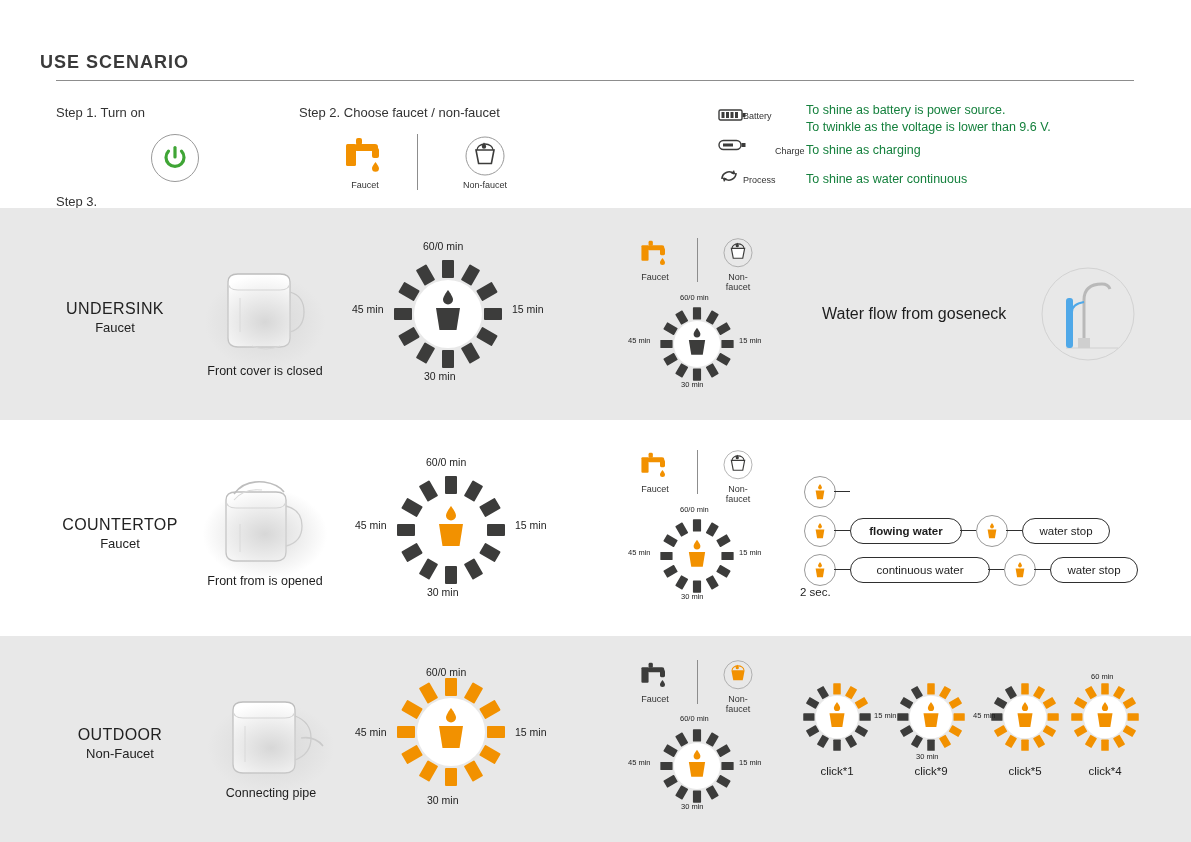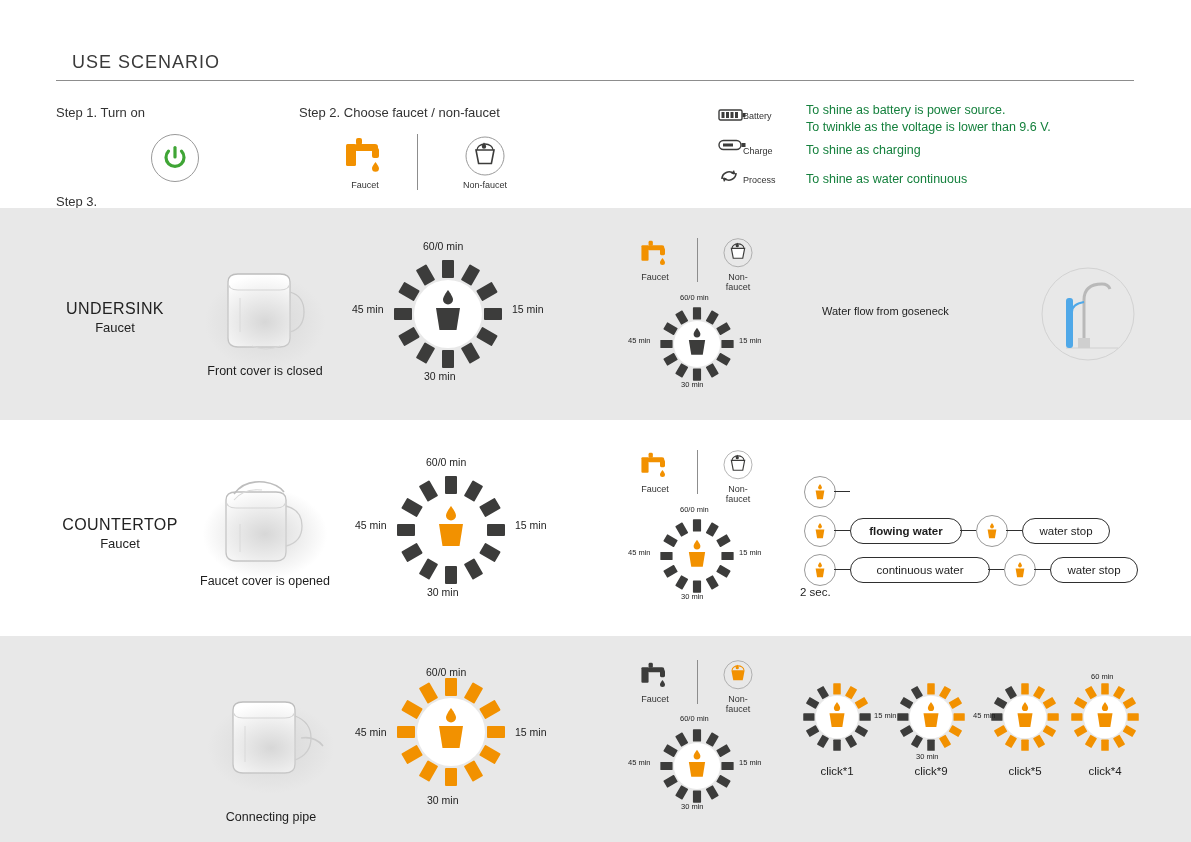--- a/index.html
+++ b/index.html
@@ -8,22 +8,22 @@
     background:#ffffff;
     font-family:"Liberation Sans", sans-serif;
     color:#2b2b2b;
     position:relative;
     overflow:hidden;
   }
   .page{position:absolute;left:0;top:0;width:1191px;height:842px;}
 
   
   .title{
-    position:absolute;left:72px;top:52px;
-    font-size:18px;letter-spacing:1px;color:#3a3a3a;
+    position:absolute;left:40px;top:52px;
+    font-size:18px;letter-spacing:1px;color:#3a3a3a;font-weight:bold;
   }
   .title-rule{
     position:absolute;left:56px;top:80px;width:1078px;height:1px;background:#8d8d8d;
   }
 
   .step-label{position:absolute;font-size:13px;color:#333;}
   #step1{left:56px;top:105px;}
   #step2{left:299px;top:105px;}
   #step3{left:56px;top:194px;}
 
@@ -79,21 +79,21 @@
     border:1px solid #9a9a9a;background:#fff;display:flex;align-items:center;justify-content:center;}
   .seq-line{position:absolute;height:1px;background:#2f2f2f;}
   .two-sec{position:absolute;font-size:11.5px;color:#1d1d1d;}
 
   
   .clickcap{position:absolute;font-size:11.5px;color:#1d1d1d;text-align:center;width:80px;}
 
   .mini-lab{position:absolute;font-size:7.5px;color:#1d1d1d;white-space:nowrap;}
 
   
-  .flowtext{position:absolute;font-size:11px;color:#1d1d1d;}
+  .flowtext{position:absolute;font-size:16px;color:#1d1d1d;}
 
   svg{display:block;overflow:visible;}
 </style>
 </head>
 <body>
 
 <div class="page">
 
   <div class="title">USE SCENARIO</div>
   <div class="title-rule"></div>
@@ -152,21 +152,21 @@
   <div class="legend-text" style="left:806px;top:103px;">To shine as battery is power source.</div>
   <div class="legend-text" style="left:806px;top:120px;">To twinkle as the voltage is lower than 9.6 V.</div>
 
   <div class="legend-ico" style="left:718px;top:138px;">
     <svg width="30" height="14" viewBox="0 0 30 14">
       <rect x="1" y="2.5" width="22" height="9" rx="4.5" fill="none" stroke="#3C3C3B" stroke-width="1.4"></rect>
       <rect x="5" y="5.5" width="10" height="3" fill="#3C3C3B"></rect>
       <rect x="23.5" y="5" width="4" height="4" fill="#3C3C3B"></rect>
     </svg>
   </div>
-  <div class="legend-name" style="left:743px;top:146px;">Charge</div>
+  <div class="legend-name" style="left:775px;top:146px;">Charge</div>
   <div class="legend-text" style="left:806px;top:143px;">To shine as charging</div>
 
   <div class="legend-ico" style="left:718px;top:168px;">
     <svg width="30" height="16" viewBox="0 0 30 16">
       <path d="M4 11 a7 7 0 0 1 12 -5" fill="none" stroke="#3C3C3B" stroke-width="1.6"></path>
       <path d="M18 5 a7 7 0 0 1 -12 5" fill="none" stroke="#3C3C3B" stroke-width="1.6"></path>
       <path d="M16 2 l1.5 4.4 l-4.4 -1z" fill="#3C3C3B"></path>
       <path d="M6 14 l-1.5 -4.4 l4.4 1z" fill="#3C3C3B"></path>
     </svg>
   </div>
@@ -342,21 +342,21 @@
     <div class="sketch-shadow" style="left:2px;top:18px;width:126px;height:92px;"></div>
     <svg width="130" height="108" viewBox="0 0 130 108">
       <path d="M26 30 q0 -8 10 -8 h40 q10 0 10 8 v52 q0 9 -10 9 h-40 q-10 0 -10 -9z" fill="#ffffff" stroke="#bdbdbd" stroke-width="1.3"></path>
       <path d="M26 30 q0 8 10 8 h40 q10 0 10 -8" fill="none" stroke="#d4d4d4" stroke-width="1.1"></path>
       <path d="M86 36 q16 4 16 20 q0 16 -16 20" fill="none" stroke="#c6c6c6" stroke-width="1.3"></path>
       <path d="M34 24 q10 -14 30 -12 q14 2 20 10" fill="none" stroke="#bdbdbd" stroke-width="1.6"></path>
       <path d="M34 30 q10 -12 28 -10" fill="none" stroke="#d8d8d8" stroke-width="1.1"></path>
       <path d="M40 54 v28" stroke="#dcdcdc" stroke-width="1"></path>
     </svg>
   </div>
-  <div class="caption" style="left:180px;top:574px;width:170px;">Faucet cover is opened</div>
+  <div class="caption" style="left:180px;top:574px;width:170px;">Front from is opened</div>
 
   <div class="dial" style="left:395px;top:474px;">
     <svg width="112" height="112" viewBox="0 0 112 112">
       <g fill="#3C3C3B">
         <g transform="rotate(0 56 56)">
             <rect x="50" y="2" width="12" height="18" rx="1"></rect>
           </g>
         <g transform="rotate(30 56 56)">
             <rect x="50" y="2" width="12" height="18" rx="1"></rect>
           </g>
@@ -517,32 +517,36 @@
       <path d="M11 1 c0 0 -2.6 3.4 -2.6 4.9 a2.6 2.6 0 0 0 5.2 0 c0 -1.5 -2.6 -4.9 -2.6 -4.9z" fill="#F29100"></path>
     </svg>
   </div>
   <div class="seq-line" style="left:1034px;top:569px;width:16px;"></div>
   <div class="pill" style="left:1050px;top:557px;width:86px;">water stop</div>
 
   <div class="two-sec" style="left:800px;top:586px;">2 sec.</div>
 
   <div class="band" id="band-outdoor"></div>
 
+  <div class="row-title" style="left:30px;top:726px;width:180px;">
+    <div class="t1">OUTDOOR</div>
+    <div class="t2">Non-Faucet</div>
+  </div>
 
   <div class="sketch" style="left:205px;top:686px;width:132px;height:106px;">
     <div class="sketch-shadow" style="left:2px;top:16px;width:128px;height:92px;"></div>
     <svg width="132" height="106" viewBox="0 0 132 106">
       <path d="M28 24 q0 -8 10 -8 h42 q10 0 10 8 v54 q0 9 -10 9 h-42 q-10 0 -10 -9z" fill="#ffffff" stroke="#bdbdbd" stroke-width="1.3"></path>
       <path d="M28 24 q0 8 10 8 h42 q10 0 10 -8" fill="none" stroke="#d4d4d4" stroke-width="1.1"></path>
       <path d="M90 30 q16 6 16 22 q0 16 -16 22" fill="none" stroke="#c6c6c6" stroke-width="1.3"></path>
       <path d="M96 52 q14 -2 22 8" fill="none" stroke="#c6c6c6" stroke-width="1.6"></path>
       <path d="M40 40 v36" stroke="#dcdcdc" stroke-width="1"></path>
     </svg>
   </div>
-  <div class="caption" style="left:186px;top:786px;width:170px;margin-top:24px;">Connecting pipe</div>
+  <div class="caption" style="left:186px;top:786px;width:170px;">Connecting pipe</div>
 
   <div class="dial" style="left:395px;top:676px;">
     <svg width="112" height="112" viewBox="0 0 112 112">
       <g fill="#F29100">
         <g transform="rotate(0 56 56)">
             <rect x="50" y="2" width="12" height="18" rx="1"></rect>
           </g>
         <g transform="rotate(30 56 56)">
             <rect x="50" y="2" width="12" height="18" rx="1"></rect>
           </g>

